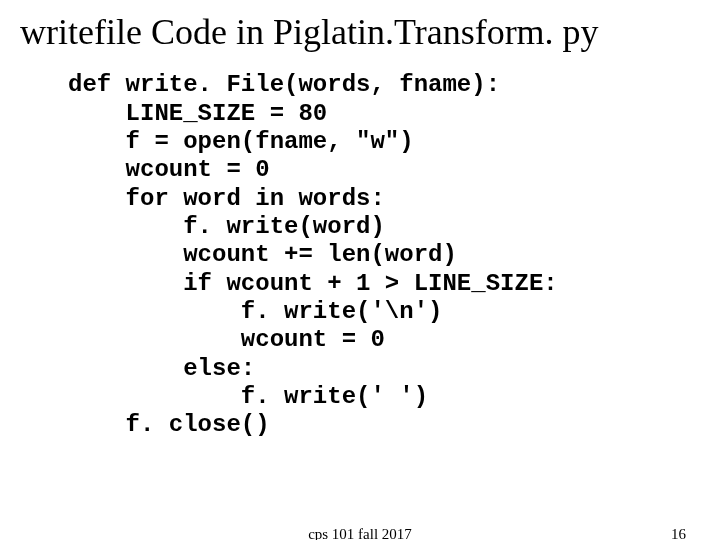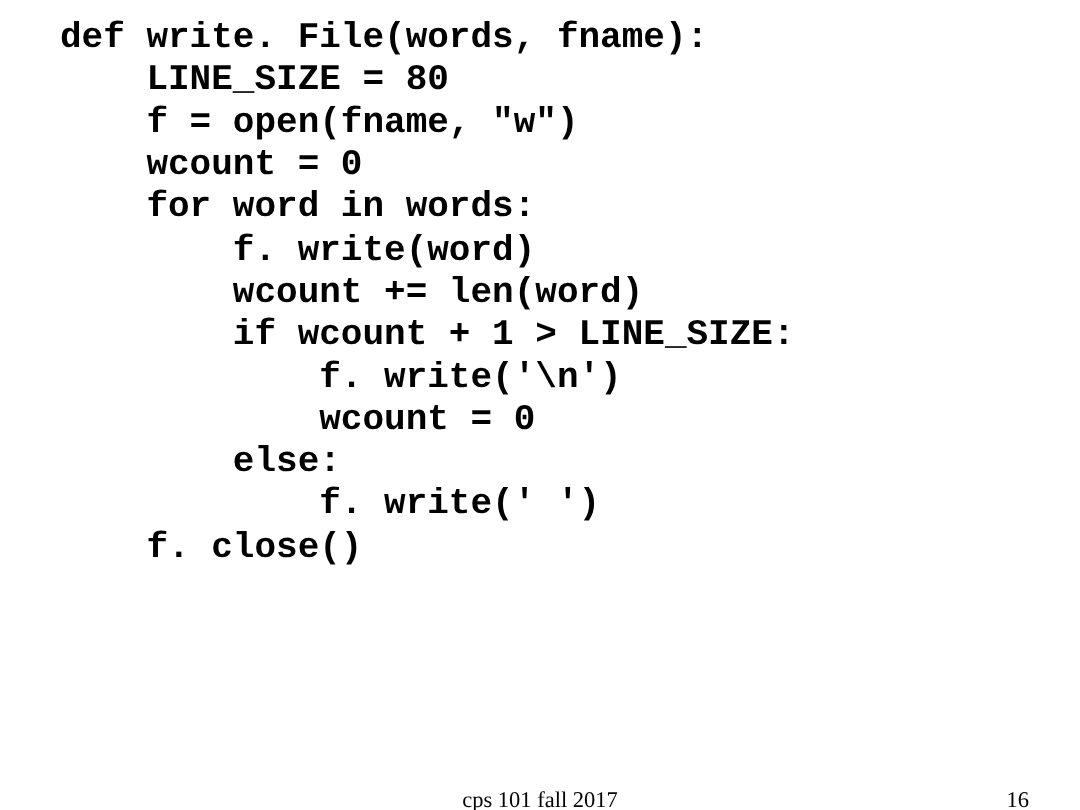--- a/index.html
+++ b/index.html
@@ -27,21 +27,21 @@
     line-height: 1.15;
     letter-spacing: 0px;
   }
   .code {
     font-family: "Courier New", Courier, monospace;
     font-size: 24px;
     font-weight: bold;
     line-height: 1.18;
     white-space: pre;
     color: #000;
-    margin-left: 20px;
+    margin-left: 48px;
   }
   .footer {
     position: absolute;
     bottom: 14px;
     left: 0;
     width: 720px;
     font-size: 15px;
     color: #000;
     font-family: "Times New Roman", Times, serif;
   }
@@ -53,20 +53,21 @@
   }
   .footer .page {
     position: absolute;
     right: 34px;
   }
 </style>
 </head>
 <body>
 
 <div class="slide">
+  <h1 class="title">writefile Code in Piglatin.Transform. py</h1>
 
   <div class="code"><span>def write. File(words, fname):</span>
 <span>    LINE_SIZE = 80</span>
 <span>    f = open(fname, "w")</span>
 <span>    wcount = 0</span>
 <span>    for word in words:</span>
 <span>        f. write(word)</span>
 <span>        wcount += len(word)</span>
 <span>        if wcount + 1 &gt; LINE_SIZE:</span>
 <span>            f. write('\n')</span>

